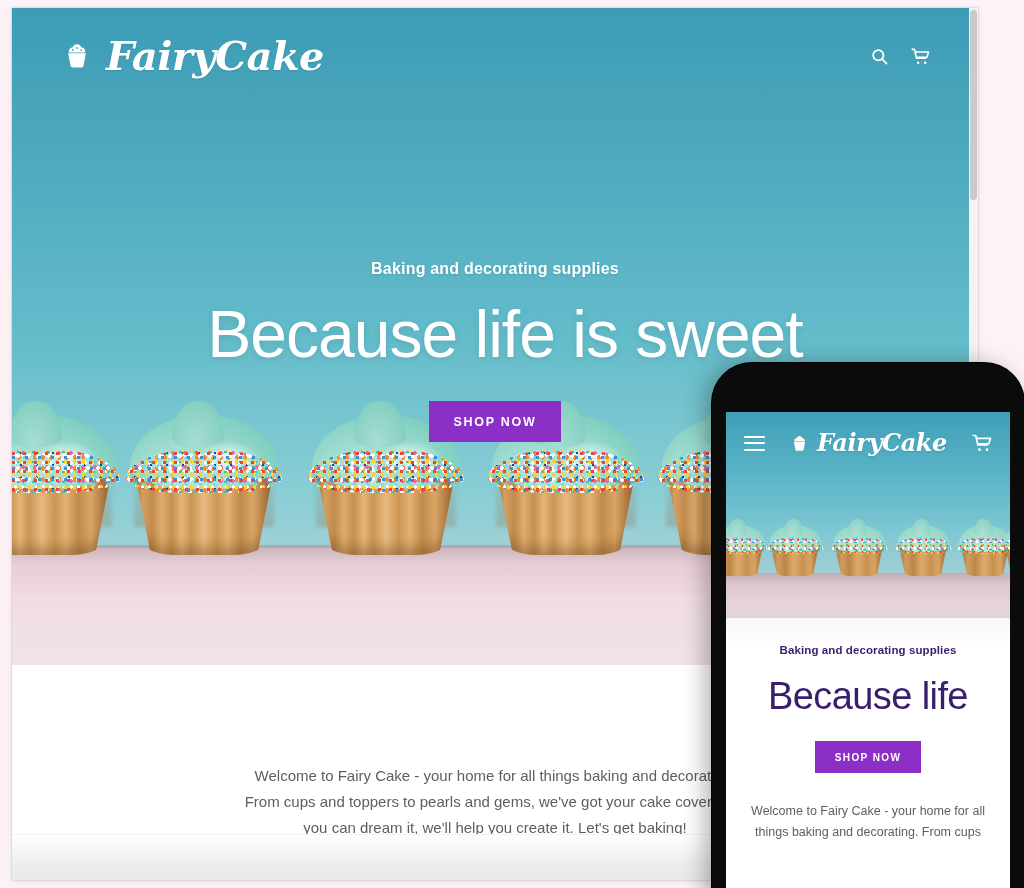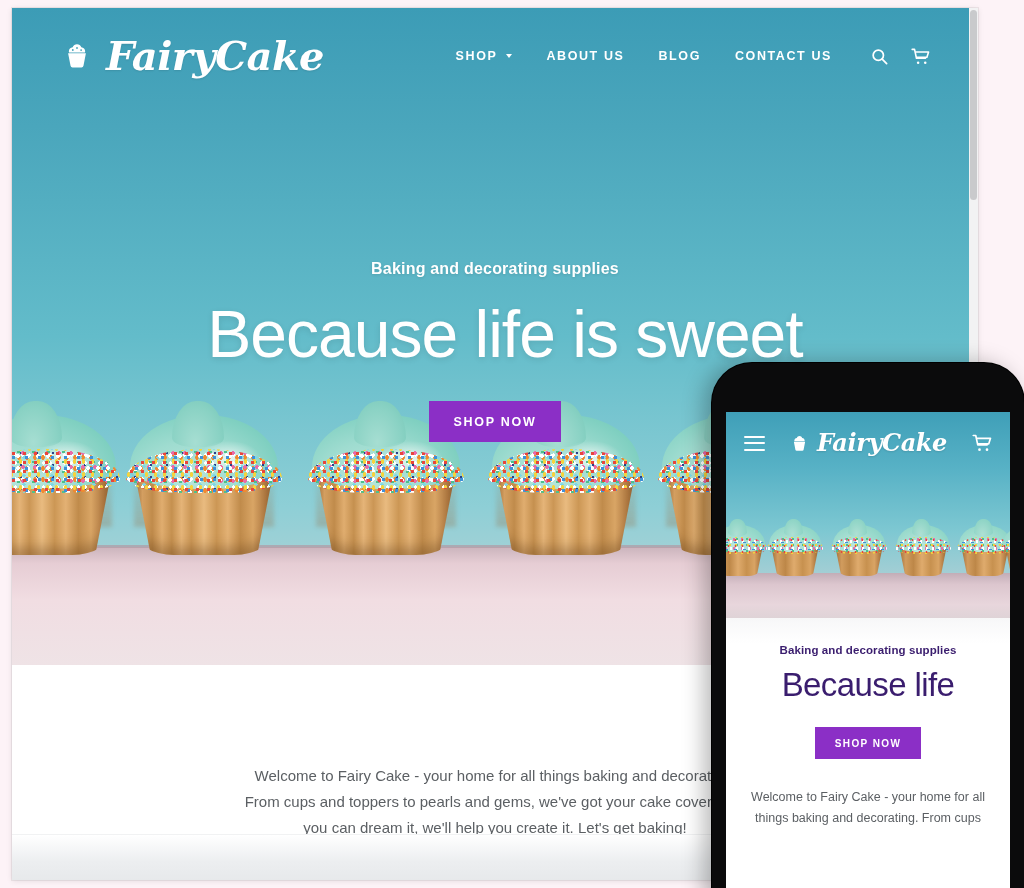--- a/index.html
+++ b/index.html
@@ -422,25 +422,25 @@
     text-align: center;
   }
   .m-kicker {
     color: #3a1d6e;
     font-size: 11.5px;
     font-weight: bold;
     letter-spacing: .1px;
   }
   .m-title {
     color: #3a1d6e;
-    font-size: 33px;
+    font-size: 38px;
     font-weight: normal;
     line-height: 1.18;
     letter-spacing: -0.6px;
-    margin-top: 10px;
+    margin-top: 18px;
   }
   .m-shop-now {
     display: inline-block;
     margin-top: 22px;
     background: #8b2fc6;
     color: #ffffff;
     font-size: 10px;
     font-weight: bold;
     letter-spacing: 1.4px;
     padding: 11px 20px 10px;
@@ -531,35 +531,20 @@
             <circle cx="11.5" cy="9.6" r="1" fill="#4aa6bc"></circle>
             <circle cx="16" cy="7.4" r="1" fill="#4aa6bc"></circle>
             <circle cx="20.4" cy="9.7" r="1" fill="#4aa6bc"></circle>
           </svg>
         </span>
         <span class="brand-name">FairyCake</span>
       </a>
 
       <span class="nav-spacer"></span>
 
-      <div class="nav-links">
-        <a class="nav-link" href="#">
-          <span>SHOP</span>
-          <span class="caret"></span>
-        </a>
-        <a class="nav-link" href="#">
-          <span>ABOUT US</span>
-        </a>
-        <a class="nav-link" href="#">
-          <span>BLOG</span>
-        </a>
-        <a class="nav-link" href="#">
-          <span>CONTACT US</span>
-        </a>
-      </div>
 
       <div class="nav-icons">
         <a href="#">
           <svg class="nav-icon" viewBox="0 0 24 24" fill="none" stroke="#ffffff" stroke-width="2.2" stroke-linecap="round">
             <circle cx="10.5" cy="10.5" r="6.5"></circle>
             <line x1="15.4" y1="15.4" x2="21" y2="21"></line>
           </svg>
         </a>
         <a href="#">
           <svg class="nav-icon" viewBox="0 0 24 24" fill="none" stroke="#ffffff" stroke-width="2" stroke-linecap="round" stroke-linejoin="round">

